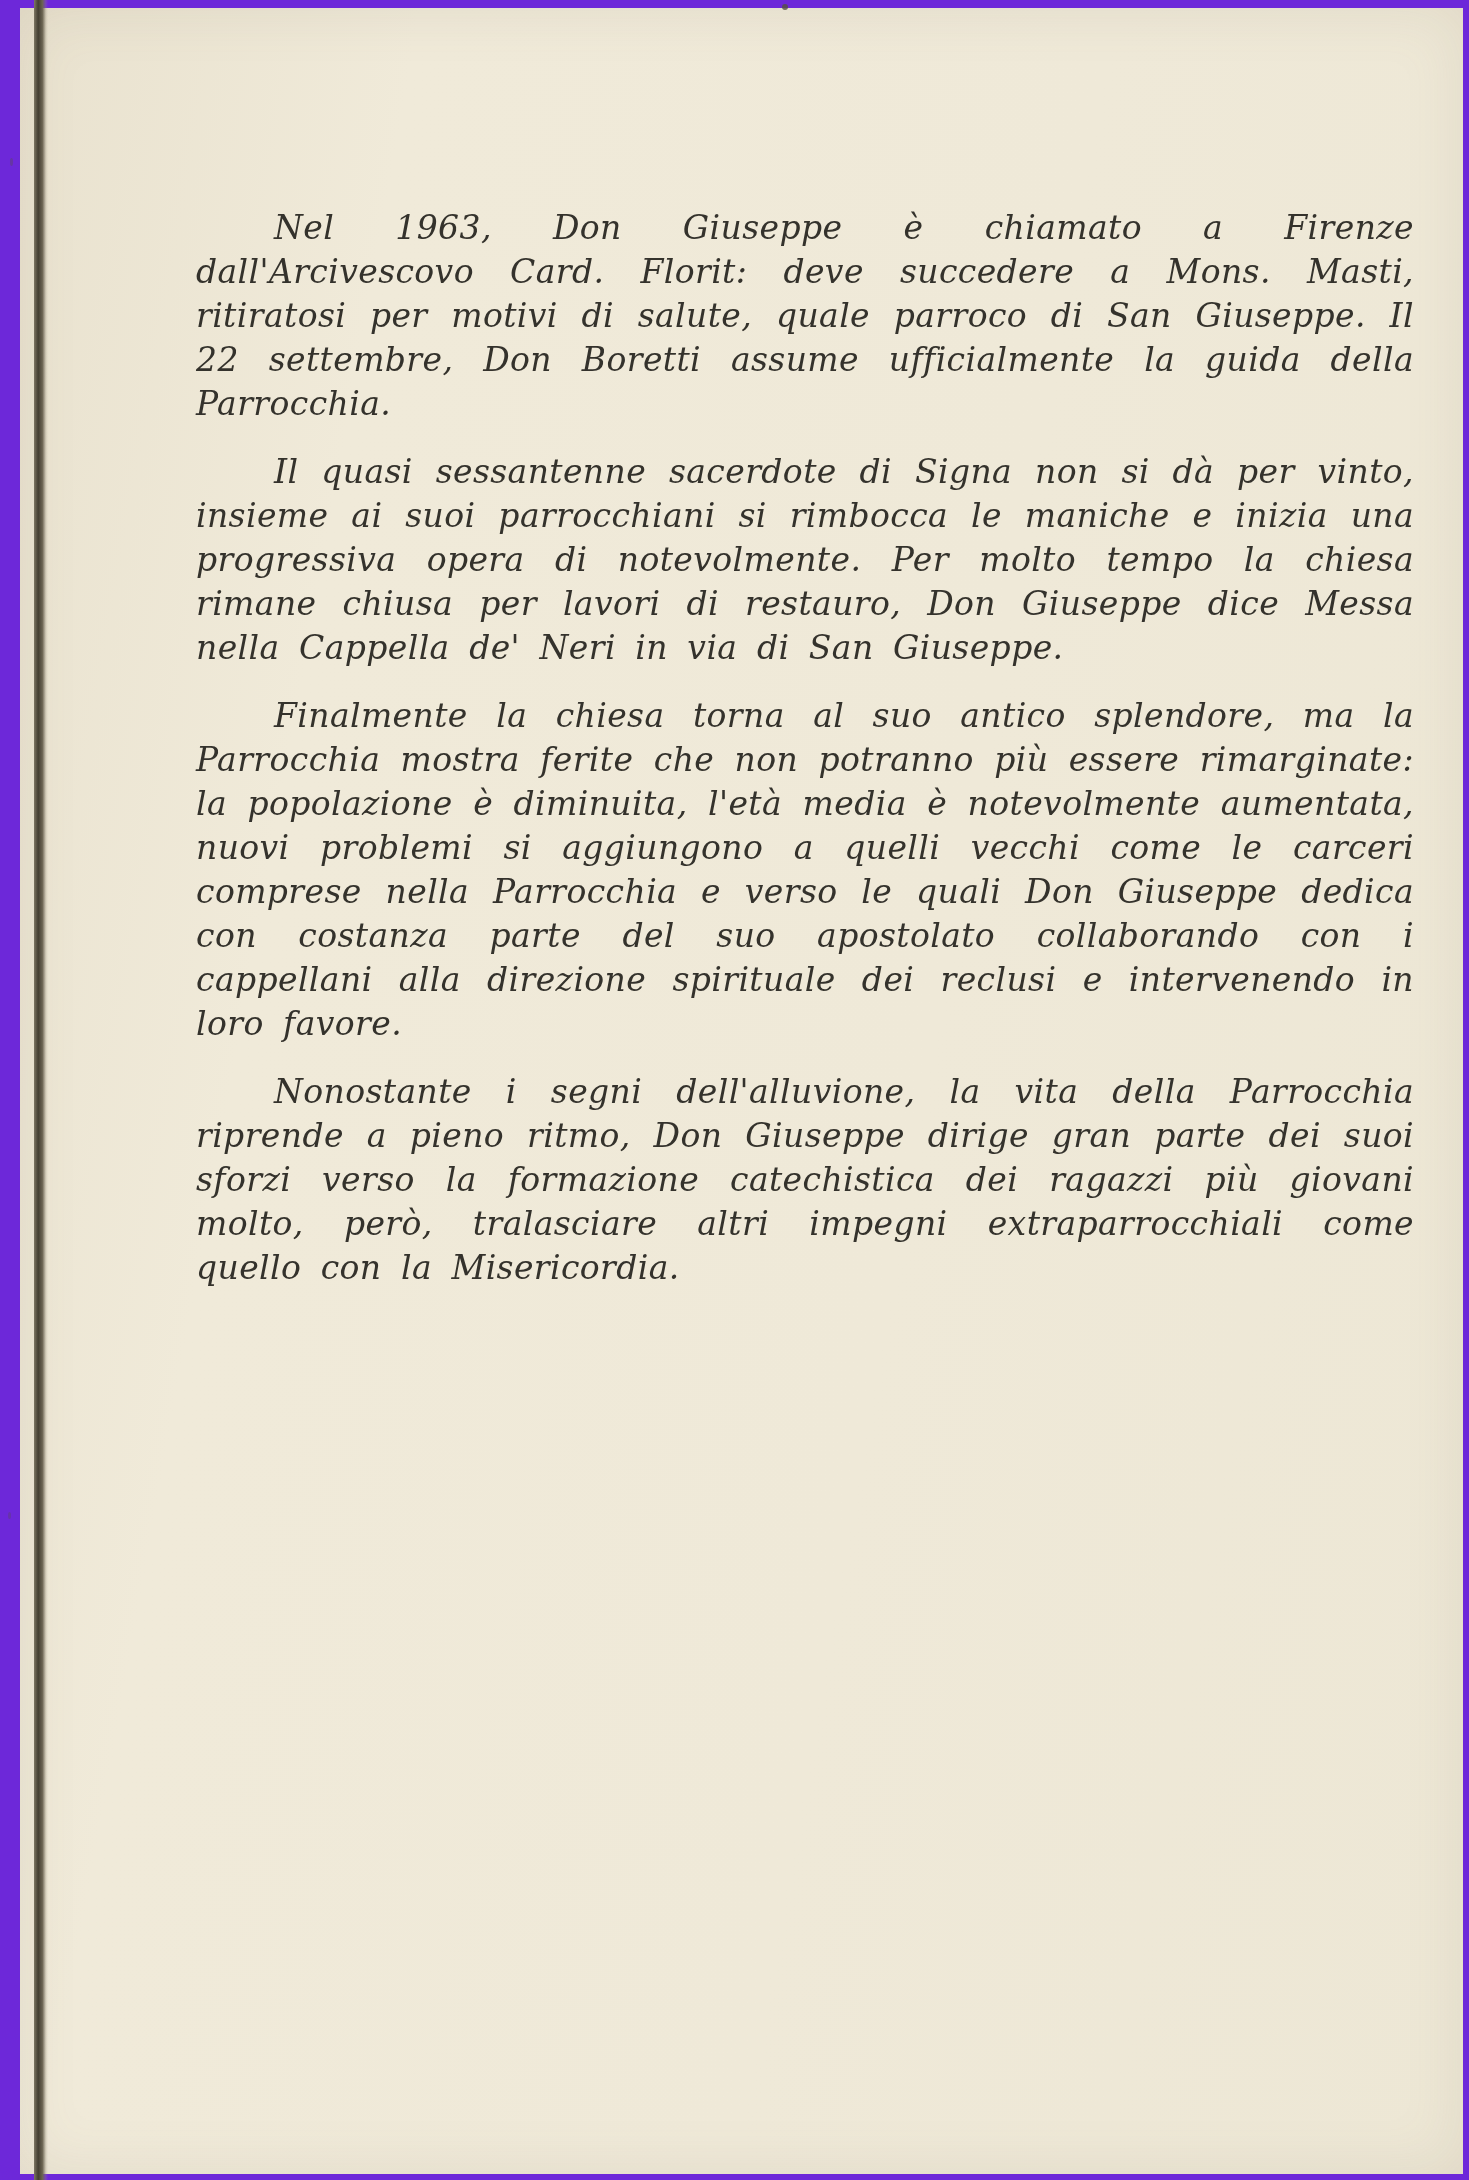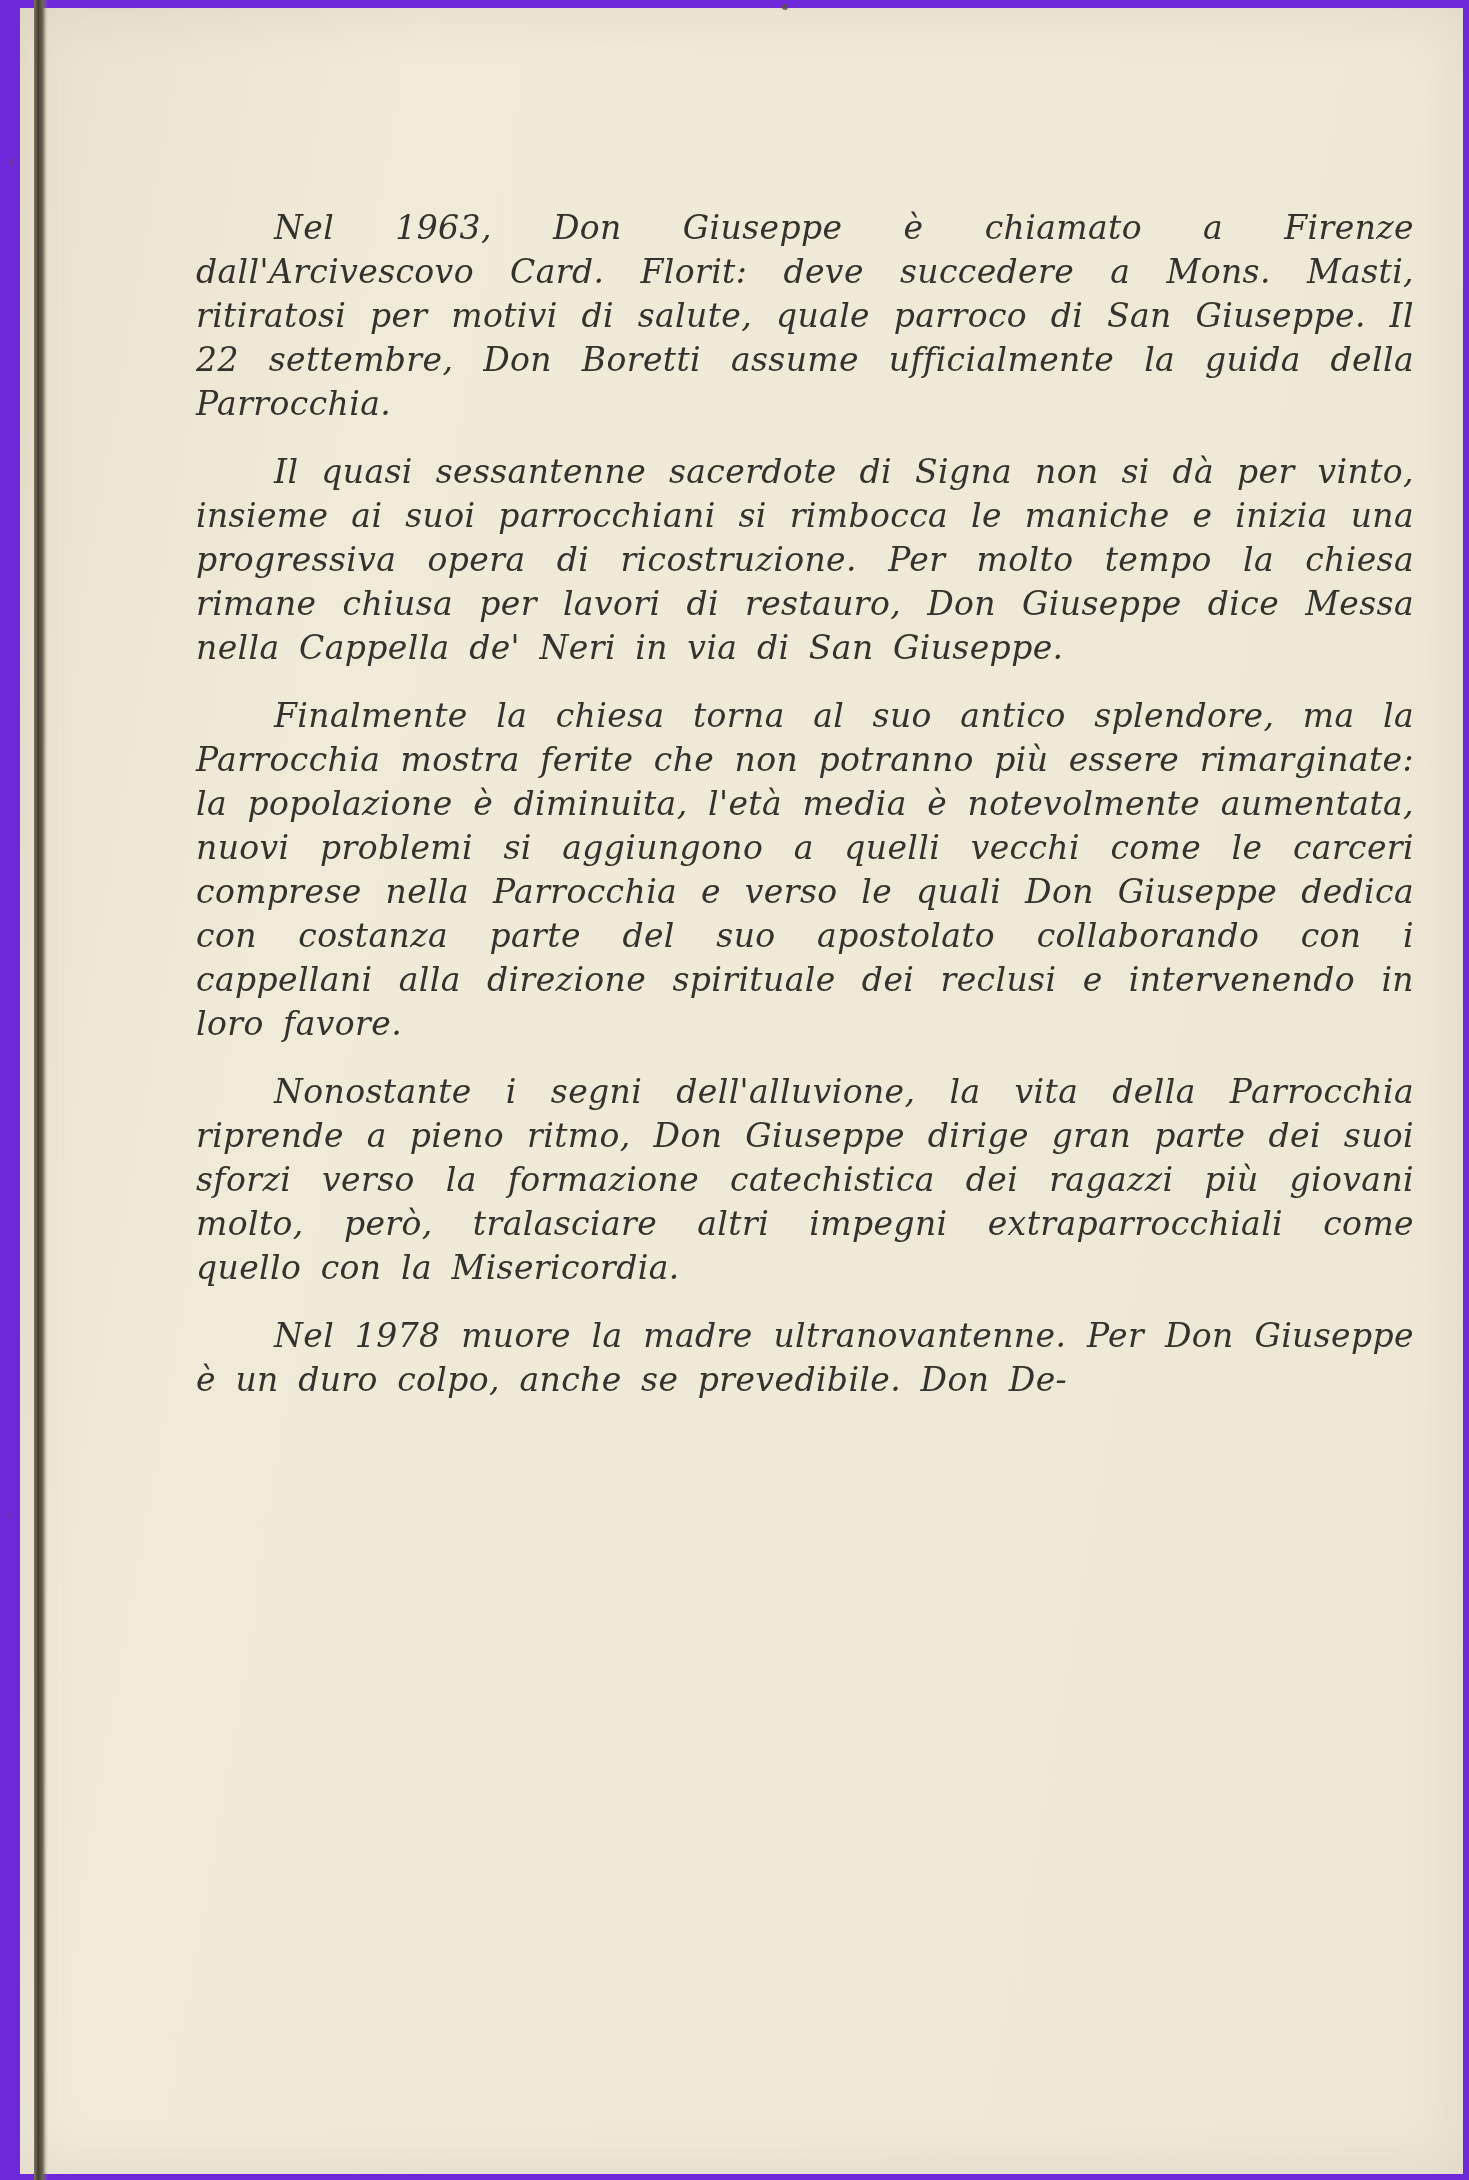--- a/index.html
+++ b/index.html
@@ -69,23 +69,22 @@
     text-indent: 78px;
   }
 </style>
 </head>
 <body>
 
 <div class="stage">
   <div class="page">
     <div class="text-block">
         <p class="para indent">Nel 1963, Don Giuseppe è chiamato a Firenze dall'Arcivescovo Card. Florit: deve succedere a Mons. Masti, ritiratosi per motivi di salute, quale parroco di San Giuseppe. Il 22 settembre, Don Boretti assume ufficialmente la guida della Parrocchia.</p>
-        <p class="para indent">Il quasi sessantenne sacerdote di Signa non si dà per vinto, insieme ai suoi parrocchiani si rimbocca le maniche e inizia una progressiva opera di ricostruzione. Per molto tempo la chiesa rimane chiusa per lavori di restauro, Don Giuseppe dice Messa nella Cappella de' Neri in via di San Giuseppe.</p>
+        <p class="para indent">Il quasi sessantenne sacerdote di Signa non si dà per vinto, insieme ai suoi parrocchiani si rimbocca le maniche e inizia una progressiva opera di notevolmente. Per molto tempo la chiesa rimane chiusa per lavori di restauro, Don Giuseppe dice Messa nella Cappella de' Neri in via di San Giuseppe.</p>
         <p class="para indent">Finalmente la chiesa torna al suo antico splendore, ma la Parrocchia mostra ferite che non potranno più essere rimarginate: la popolazione è diminuita, l'età media è notevolmente aumentata, nuovi problemi si aggiungono a quelli vecchi come le carceri comprese nella Parrocchia e verso le quali Don Giuseppe dedica con costanza parte del suo apostolato collaborando con i cappellani alla direzione spirituale dei reclusi e intervenendo in loro favore.</p>
         <p class="para indent">Nonostante i segni dell'alluvione, la vita della Parrocchia riprende a pieno ritmo, Don Giuseppe dirige gran parte dei suoi sforzi verso la formazione catechistica dei ragazzi più giovani molto, però, tralasciare altri impegni extraparrocchiali come quello con la Misericordia.</p>
-        <p class="para indent">Nel 1978 muore la madre ultranovantenne. Per Don Giuseppe è un duro colpo, anche se prevedibile. Don De-</p>
       </div>
   </div>
   <div class="binding-edge"></div>
   <div class="dust-speck speck-top"></div>
   <div class="dust-speck speck-left-1"></div>
   <div class="dust-speck speck-left-2"></div>
 </div>
 
 </body></html>

